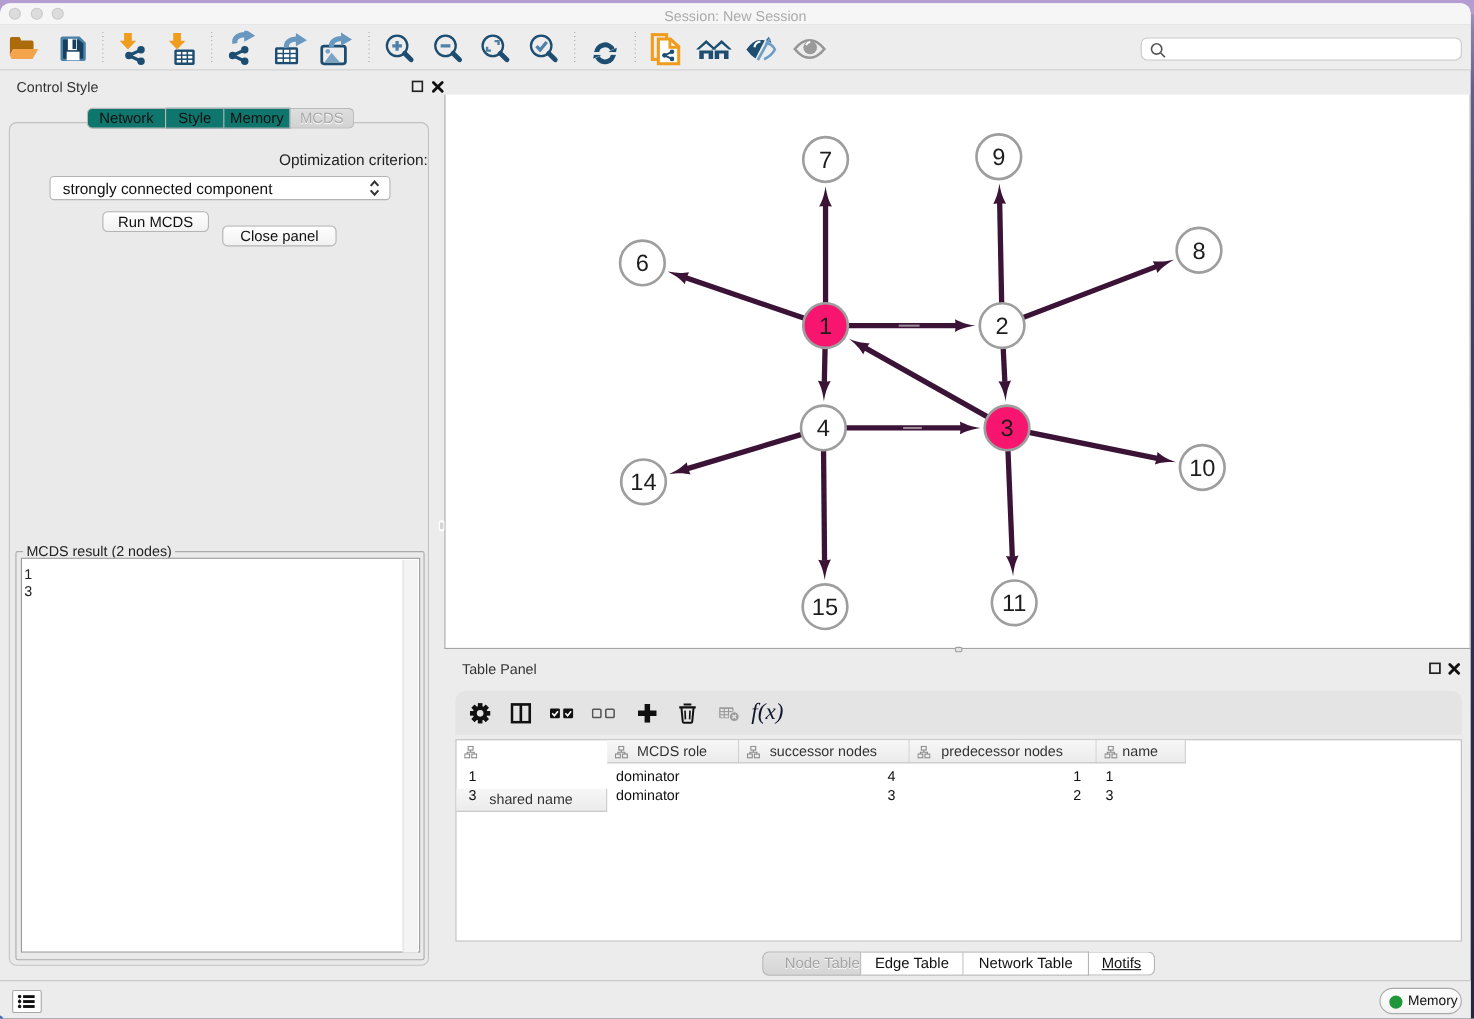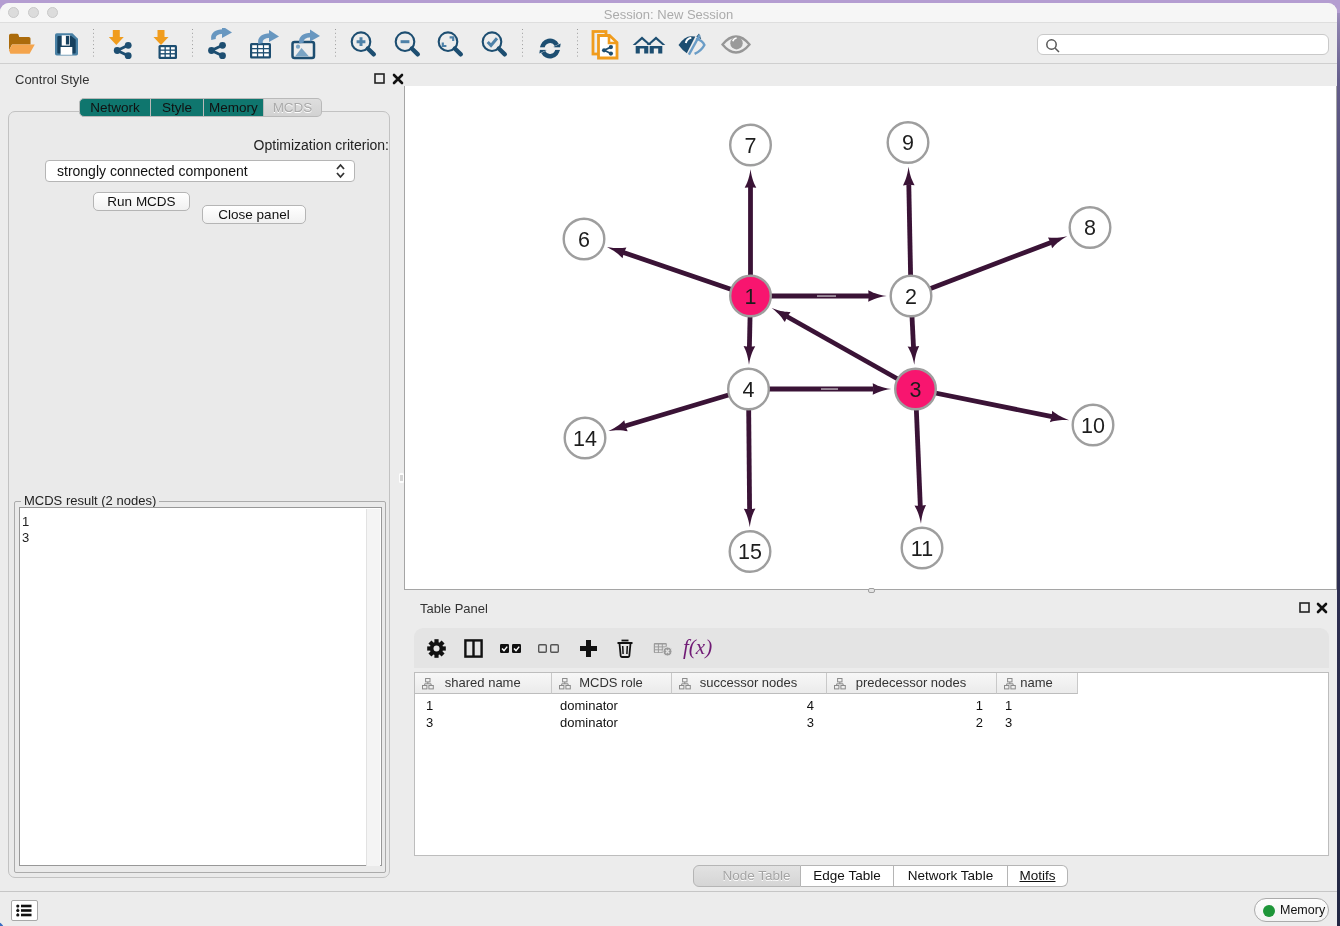--- a/index.html
+++ b/index.html
@@ -345,25 +345,25 @@
       <rect x="9.8" y="3.5" width="2.9" height="1.9" fill="#e4e4e4"></rect>
       <rect x="2.0" y="6.4" width="2.9" height="1.9" fill="#e4e4e4"></rect>
       <rect x="5.9" y="6.4" width="2.9" height="1.9" fill="#e4e4e4"></rect>
       <rect x="9.8" y="6.4" width="2.9" height="1.9" fill="#e4e4e4"></rect>
       <rect x="2.0" y="9.3" width="2.9" height="1.9" fill="#e4e4e4"></rect>
       <rect x="5.9" y="9.3" width="2.9" height="1.9" fill="#e4e4e4"></rect>
       <rect x="9.8" y="9.3" width="2.9" height="1.9" fill="#e4e4e4"></rect>
       <circle cx="14.5" cy="10.5" r="4.5" fill="#9b9b9b" stroke="#e4e4e4" stroke-width="1"></circle>
       <path d="M12.8 8.8 l3.4 3.4 M16.2 8.8 l-3.4 3.4" stroke="#e4e4e4" stroke-width="1.3"></path>
     </svg>
-    <div style="position:absolute;left:269px;top:7px;width:40px;font-family:'Liberation Serif',serif;font-style:italic;font-size:21px;color:#701a75;">f(x)</div>
+    <div style="position:absolute;left:269px;top:7px;width:40px;font-family:'Liberation Serif',serif;font-style:italic;font-size:21px;color:#0f172a;">f(x)</div>
 </div>
 
 <div id="tbl" class="abs">
-  <div class="hcell" style="left:0px;width:136.5px;">shared name</div>
+  <div class="hcell" style="left:0px;width:136.5px;margin-top:44px;">shared name</div>
   <svg style="position:absolute;left:7px;top:5px" width="12" height="12" viewBox="0 0 12 12">
       <rect x="3.6" y="0.5" width="4.4" height="3.4" fill="none" stroke="#8a8a8a"></rect>
       <rect x="0.5" y="7.5" width="4.4" height="3.4" fill="none" stroke="#8a8a8a"></rect>
       <rect x="6.9" y="7.5" width="4.4" height="3.4" fill="none" stroke="#8a8a8a"></rect>
       <path d="M5.8 4 v2 M2.7 7.5 v-1.7 h6.4 v1.7" fill="none" stroke="#8a8a8a"></path>
     </svg>
   <div class="hcell" style="left:136.5px;width:120.0px;">MCDS role</div>
   <svg style="position:absolute;left:143.5px;top:5px" width="12" height="12" viewBox="0 0 12 12">
       <rect x="3.6" y="0.5" width="4.4" height="3.4" fill="none" stroke="#8a8a8a"></rect>
       <rect x="0.5" y="7.5" width="4.4" height="3.4" fill="none" stroke="#8a8a8a"></rect>
@@ -397,21 +397,21 @@
   <div class="cell" style="left:411px;top:23.5px;width:157px;text-align:right;">1</div>
   <div class="cell" style="left:590px;top:23.5px;">1</div>
   <div class="cell" style="left:11px;top:41.0px;">3</div>
   <div class="cell" style="left:145px;top:41.0px;">dominator</div>
   <div class="cell" style="left:256px;top:41.0px;width:143px;text-align:right;">3</div>
   <div class="cell" style="left:411px;top:41.0px;width:157px;text-align:right;">2</div>
   <div class="cell" style="left:590px;top:41.0px;">3</div>
 </div>
 
 <div id="btabs" class="abs">
-  <div class="btab first sel" style="width:108px;padding-left:19px;">Node Table</div>
+  <div class="btab first sel" style="width:90px;padding-left:19px;">Node Table</div>
   <div class="btab" style="width:93px;">Edge Table</div>
   <div class="btab" style="width:114px;">Network Table</div>
   <div class="btab last" style="width:60px;text-decoration:underline;">Motifs</div>
 </div>
 
 <div class="abs" style="left:399px;top:473px;width:5px;height:10px;background:#fdfdfd;border-radius:1.5px;">
     <div style="position:absolute;left:1px;top:2px;width:3px;height:6px;background:#d5d5d5;"></div>
   </div>
 <div class="abs" style="left:867.5px;top:588px;width:7px;height:5px;background:#e3e3e3;border:1px solid #9f9f9f;border-radius:2px;"></div>
 

